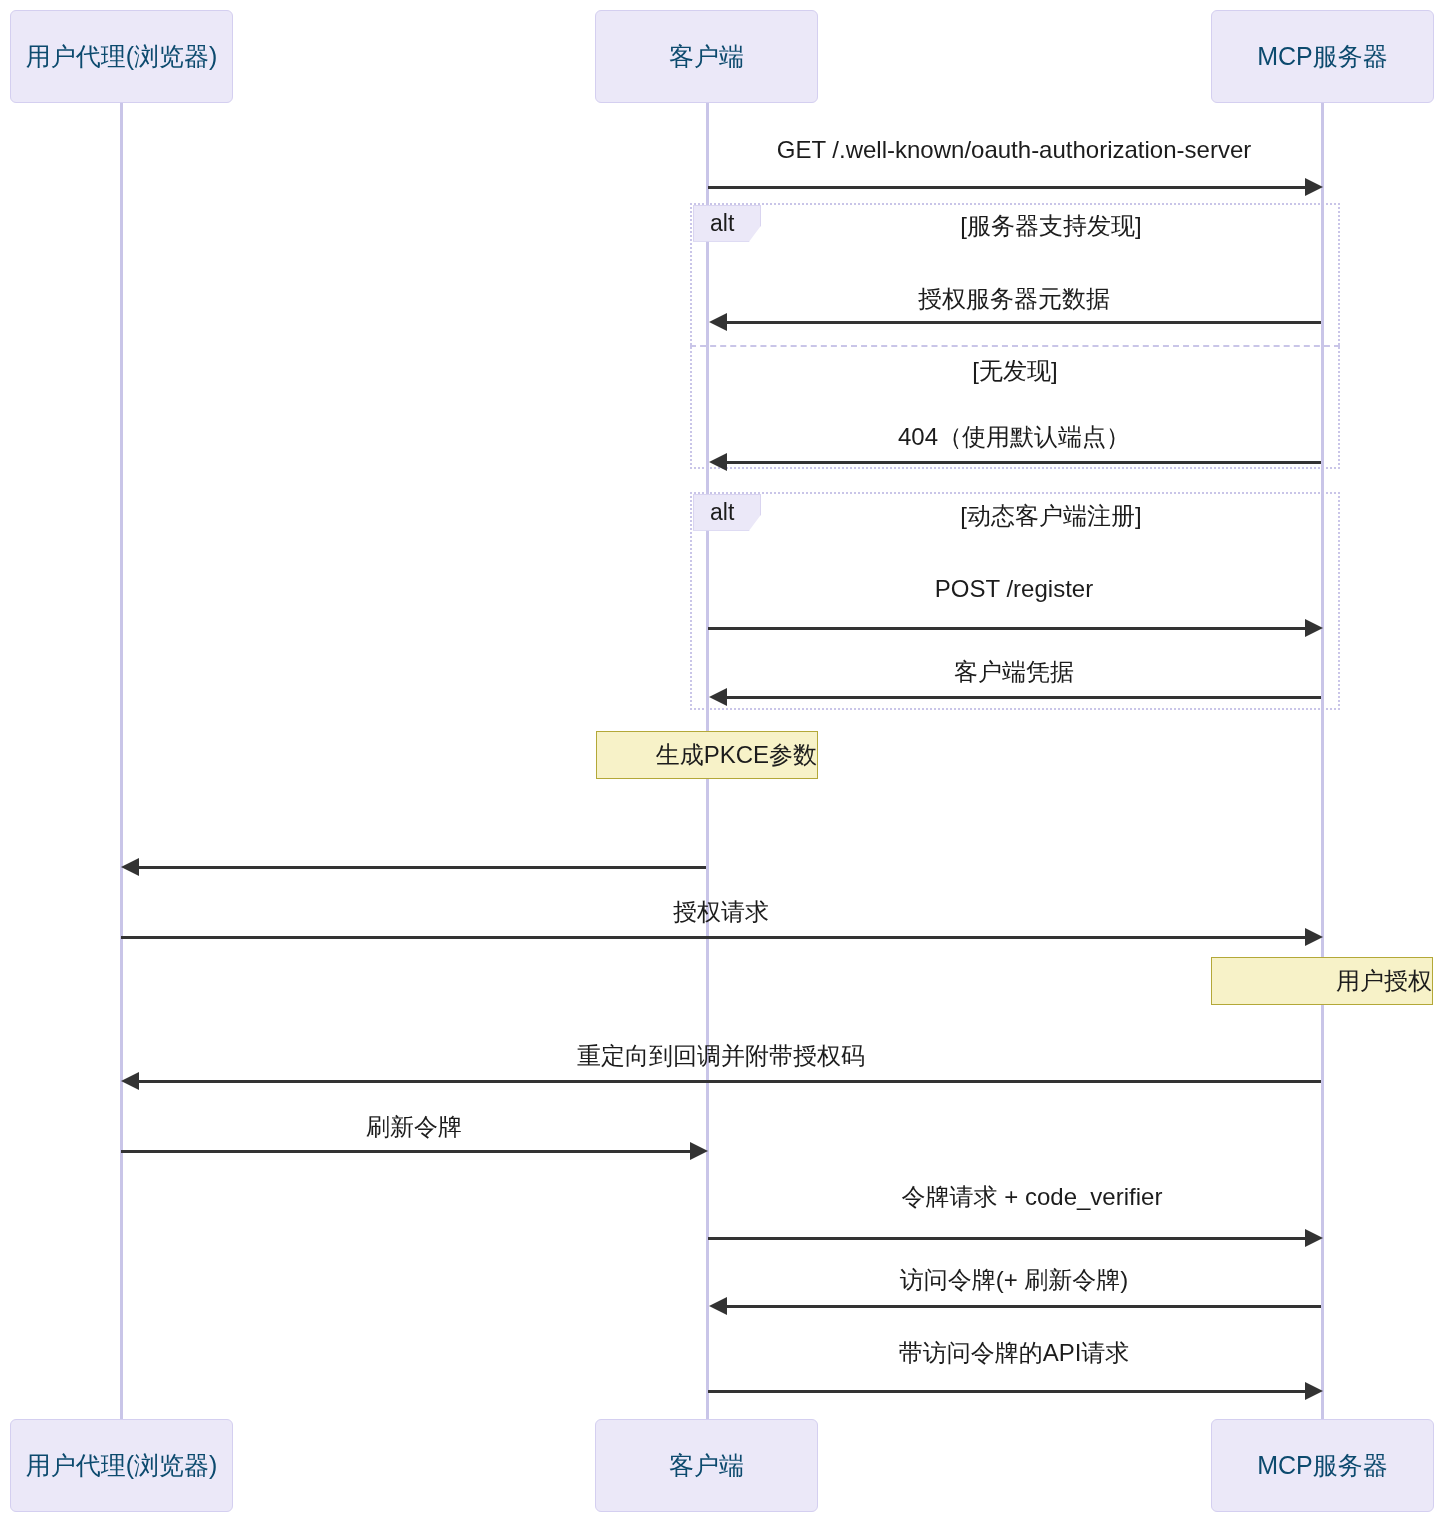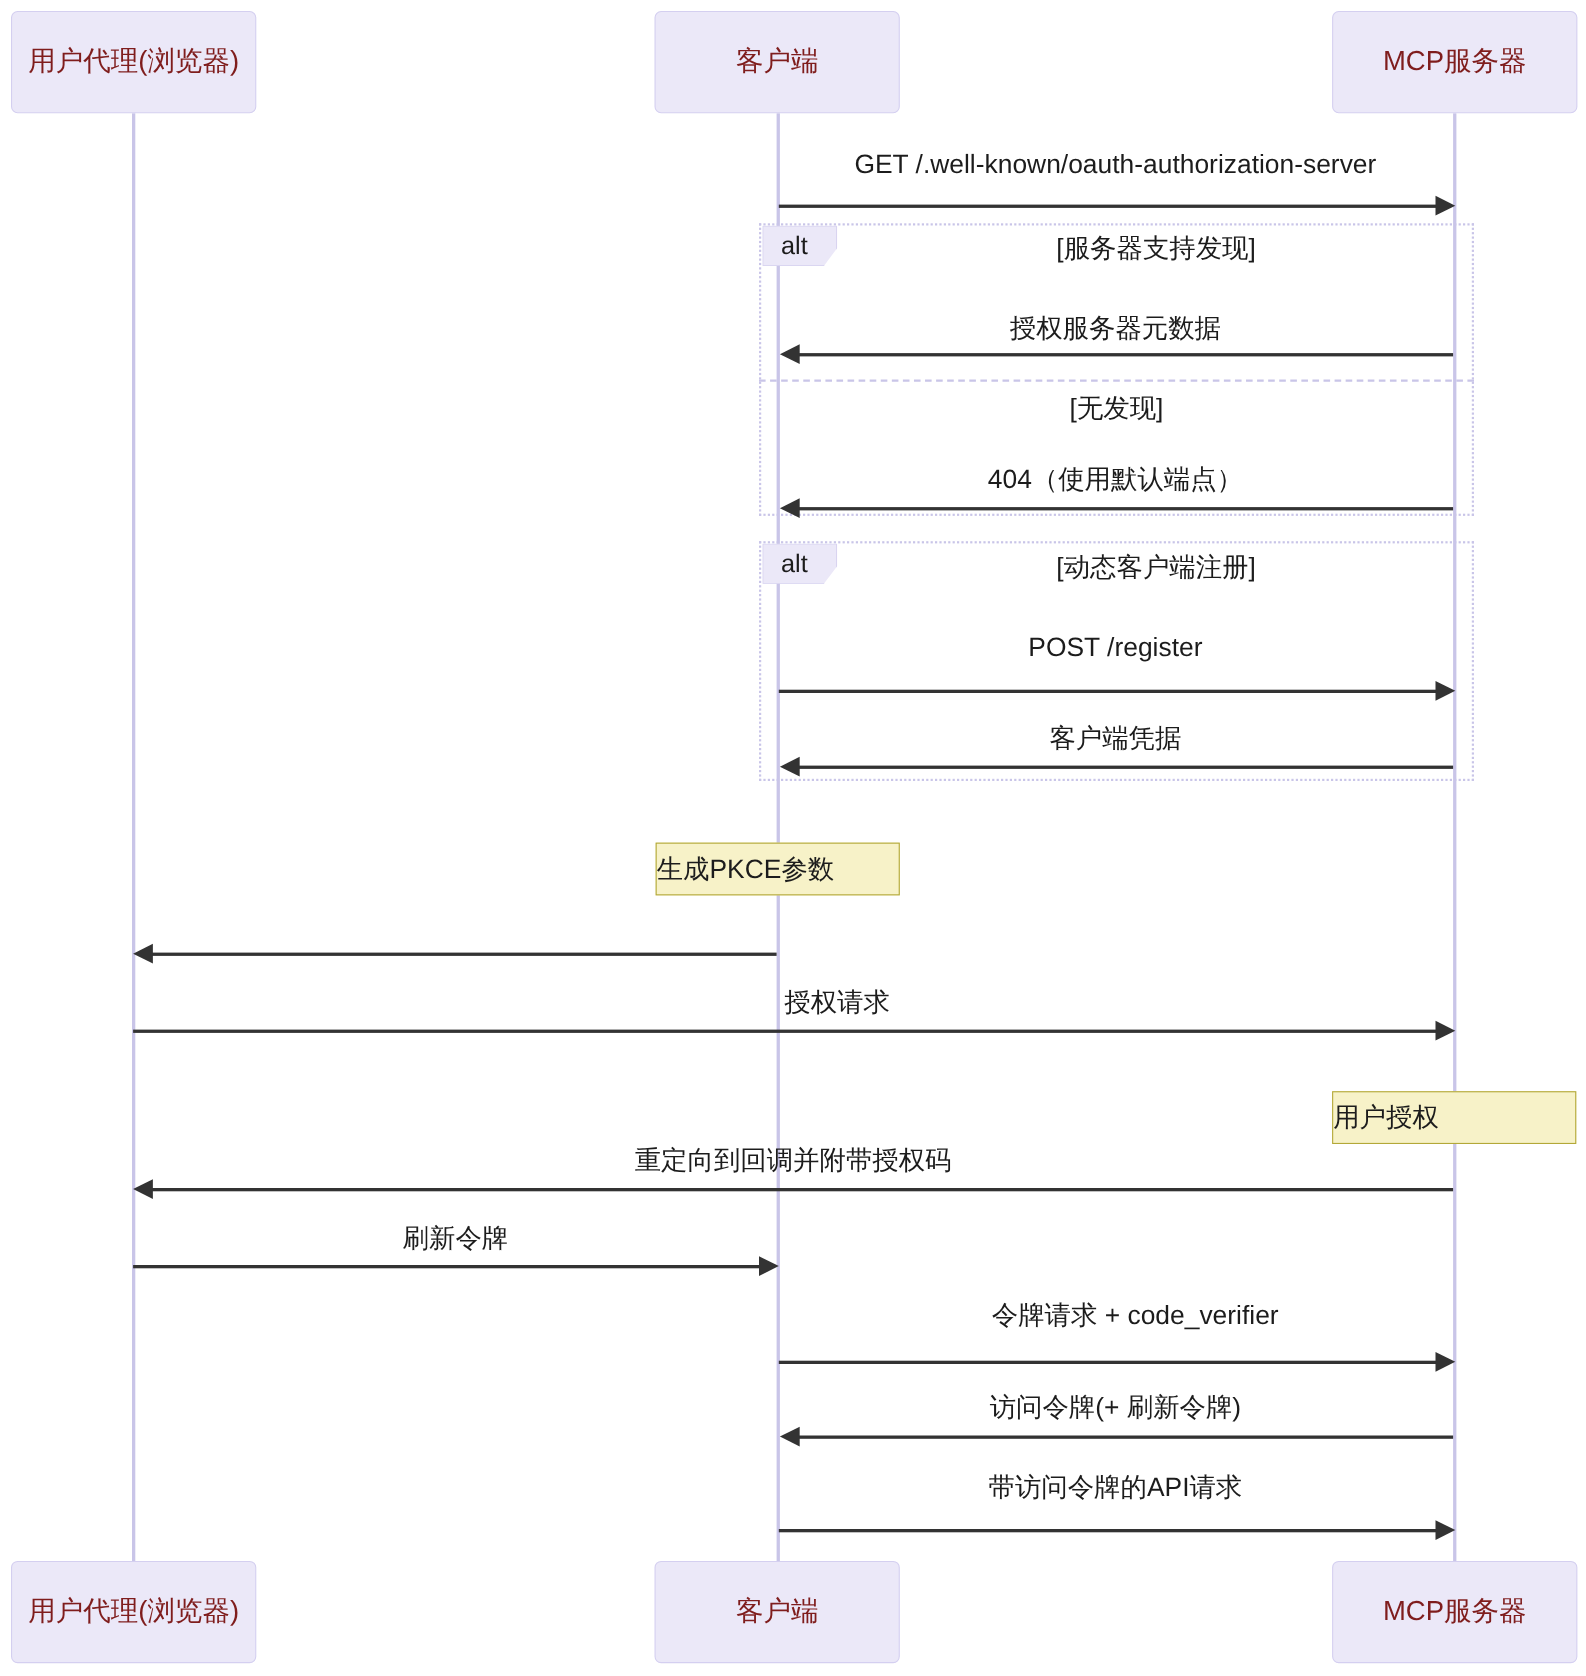--- a/index.html
+++ b/index.html
@@ -25,21 +25,21 @@
     height: 1333px;
   }
   .actor-box {
     position: absolute;
     background: #ebe8f8;
     border: 1px solid #d4cff0;
     border-radius: 6px;
     display: flex;
     align-items: center;
     justify-content: center;
-    color: #7f1d1d;
+    color: #0c4a6e;
     font-size: 25px;
     box-sizing: border-box;
     text-align: center;
   }
   .actor-label {
     white-space: nowrap;
     line-height: 1.1;
   }
   .msg-label {
     position: absolute;
@@ -97,26 +97,25 @@
     color: #1c1c1c;
     white-space: nowrap;
     transform: translateX(-50%);
   }
   .note-box {
     position: absolute;
     background: #f7f2c8;
     border: 1px solid #b3a838;
     display: flex;
     align-items: center;
-    justify-content: flex-start;
+    justify-content: flex-end;
     font-size: 24px;
     color: #1c1c1c;
     box-sizing: border-box;
     white-space: nowrap;
-    margin-top: 35px;
   }
 </style>
 </head>
 <body>
 
 <div id="diagram">
 
   <div class="lifeline" style="left:120px;"></div>
   <div class="lifeline" style="left:706px;"></div>
   <div class="lifeline" style="left:1321px;"></div>
@@ -171,21 +170,21 @@
   <div class="arrow-line" style="left:726px; top:696px; width:595px;"></div>
   <div class="arrow-head left" style="left:709px; top:688px;"></div>
 
   <div class="note-box" style="left:596px; top:731px; width:222px; height:48px;">
     <span>生成PKCE参数</span>
   </div>
 
   <div class="arrow-line" style="left:138px; top:866px; width:568px;"></div>
   <div class="arrow-head left" style="left:121px; top:858px;"></div>
 
-  <div class="msg-label" style="left:721px; top:898px;margin-left:40px;">授权请求</div>
+  <div class="msg-label" style="left:721px; top:898px;">授权请求</div>
   <div class="arrow-line" style="left:121px; top:936px; width:1187px;"></div>
   <div class="arrow-head right" style="left:1305px; top:928px;"></div>
 
   <div class="note-box" style="left:1211px; top:957px; width:222px; height:48px;">
     <span>用户授权</span>
   </div>
 
   <div class="msg-label" style="left:721px; top:1042px;">重定向到回调并附带授权码</div>
   <div class="arrow-line" style="left:138px; top:1080px; width:1183px;"></div>
   <div class="arrow-head left" style="left:121px; top:1072px;"></div>

